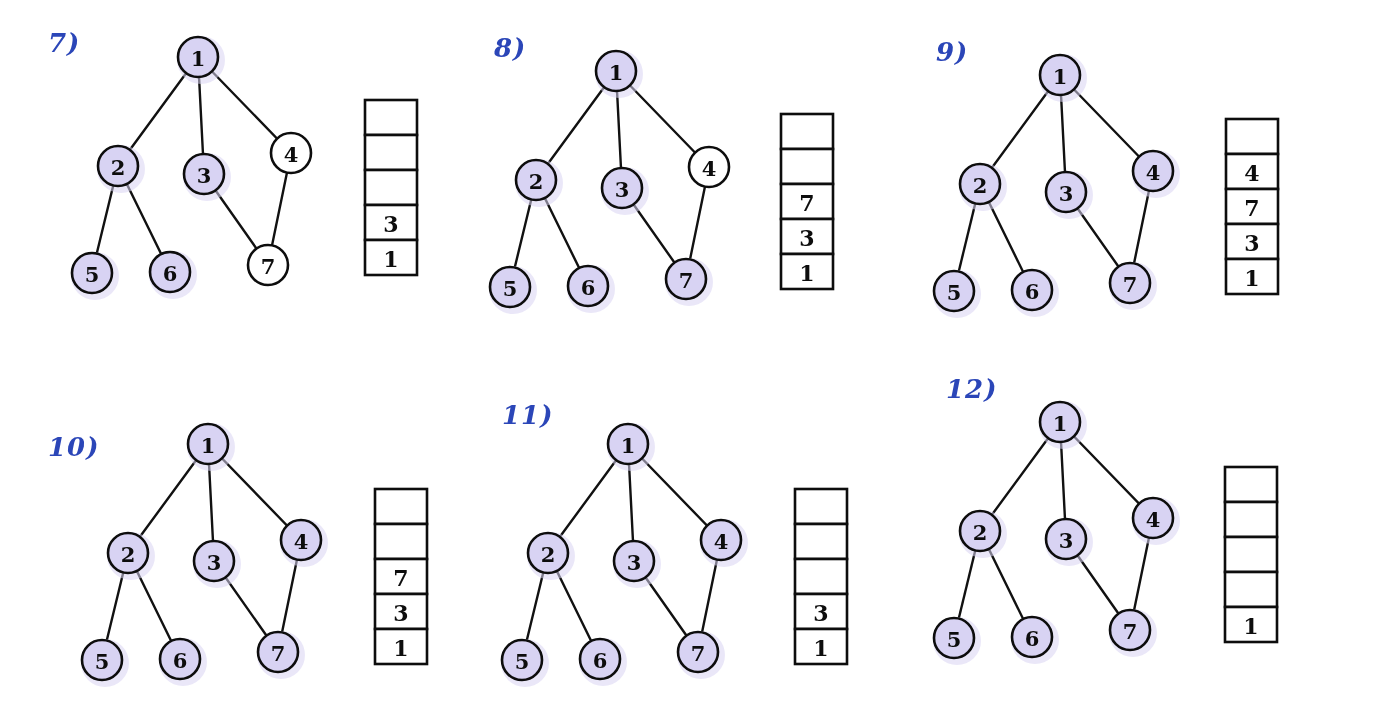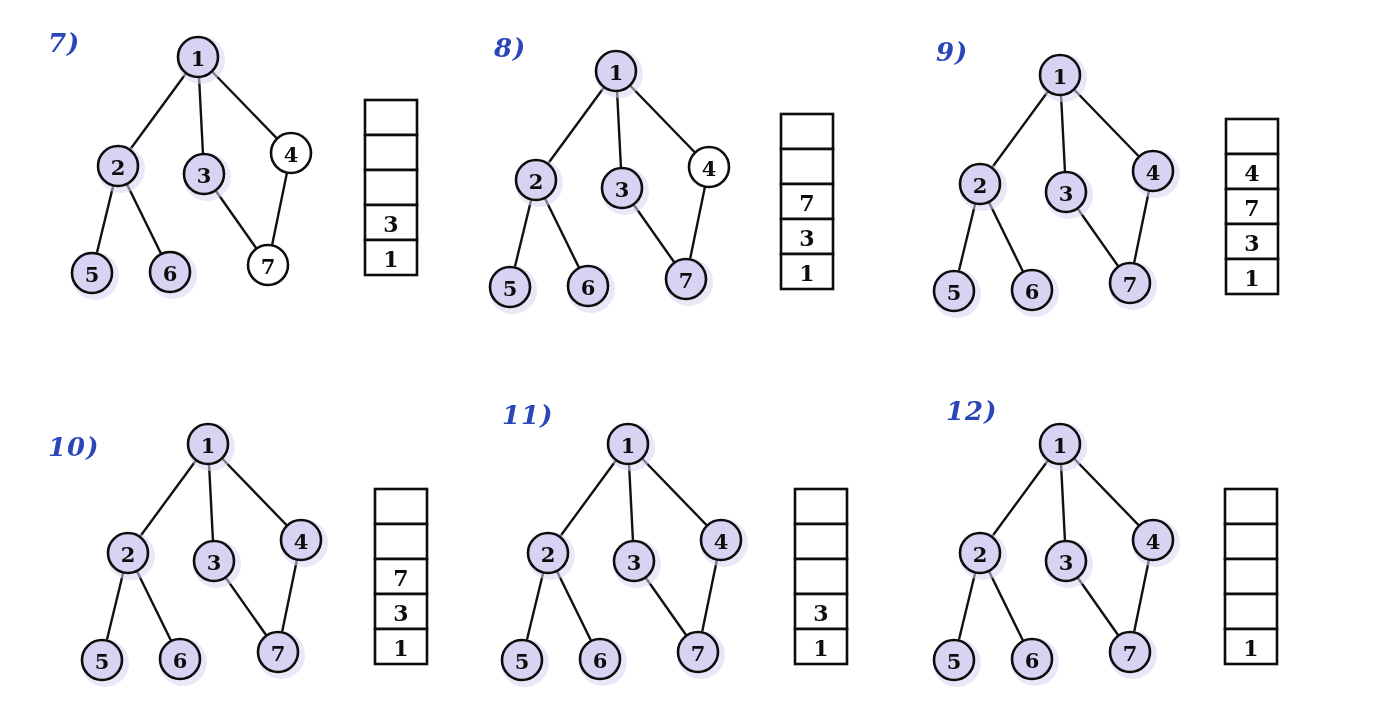--- a/index.html
+++ b/index.html
@@ -345,21 +345,21 @@
           <rect x="3" y="3" width="52" height="35" class="cell-rect"></rect>
           <rect x="3" y="38" width="52" height="35" class="cell-rect"></rect>
           <rect x="3" y="73" width="52" height="35" class="cell-rect"></rect>
           <rect x="3" y="108" width="52" height="35" class="cell-rect"></rect>
           <text x="29" y="126.5" class="cell-text">3</text>
           <rect x="3" y="143" width="52" height="35" class="cell-rect"></rect>
           <text x="29" y="161.5" class="cell-text">1</text>
         </svg>
       </div>
     </div>
-    <div class="panel" style="left: 862px; top: 370px; text-decoration: underline;">
+    <div class="panel" style="left: 862px; top: 348px; text-decoration: underline;">
       <div class="panel-label" style="left: 84px; top: 26px;">12)</div>
       <div class="tree" style="left: 0px; top: 17px;">
         <svg width="350" height="340" viewBox="0 0 350 340">
           <line x1="198" y1="57" x2="118" y2="166" class="edge"></line>
           <line x1="198" y1="57" x2="204" y2="174" class="edge"></line>
           <line x1="198" y1="57" x2="291" y2="153" class="edge"></line>
           <line x1="118" y1="166" x2="92" y2="273" class="edge"></line>
           <line x1="118" y1="166" x2="170" y2="272" class="edge"></line>
           <line x1="204" y1="174" x2="268" y2="265" class="edge"></line>
           <line x1="291" y1="153" x2="268" y2="265" class="edge"></line>

